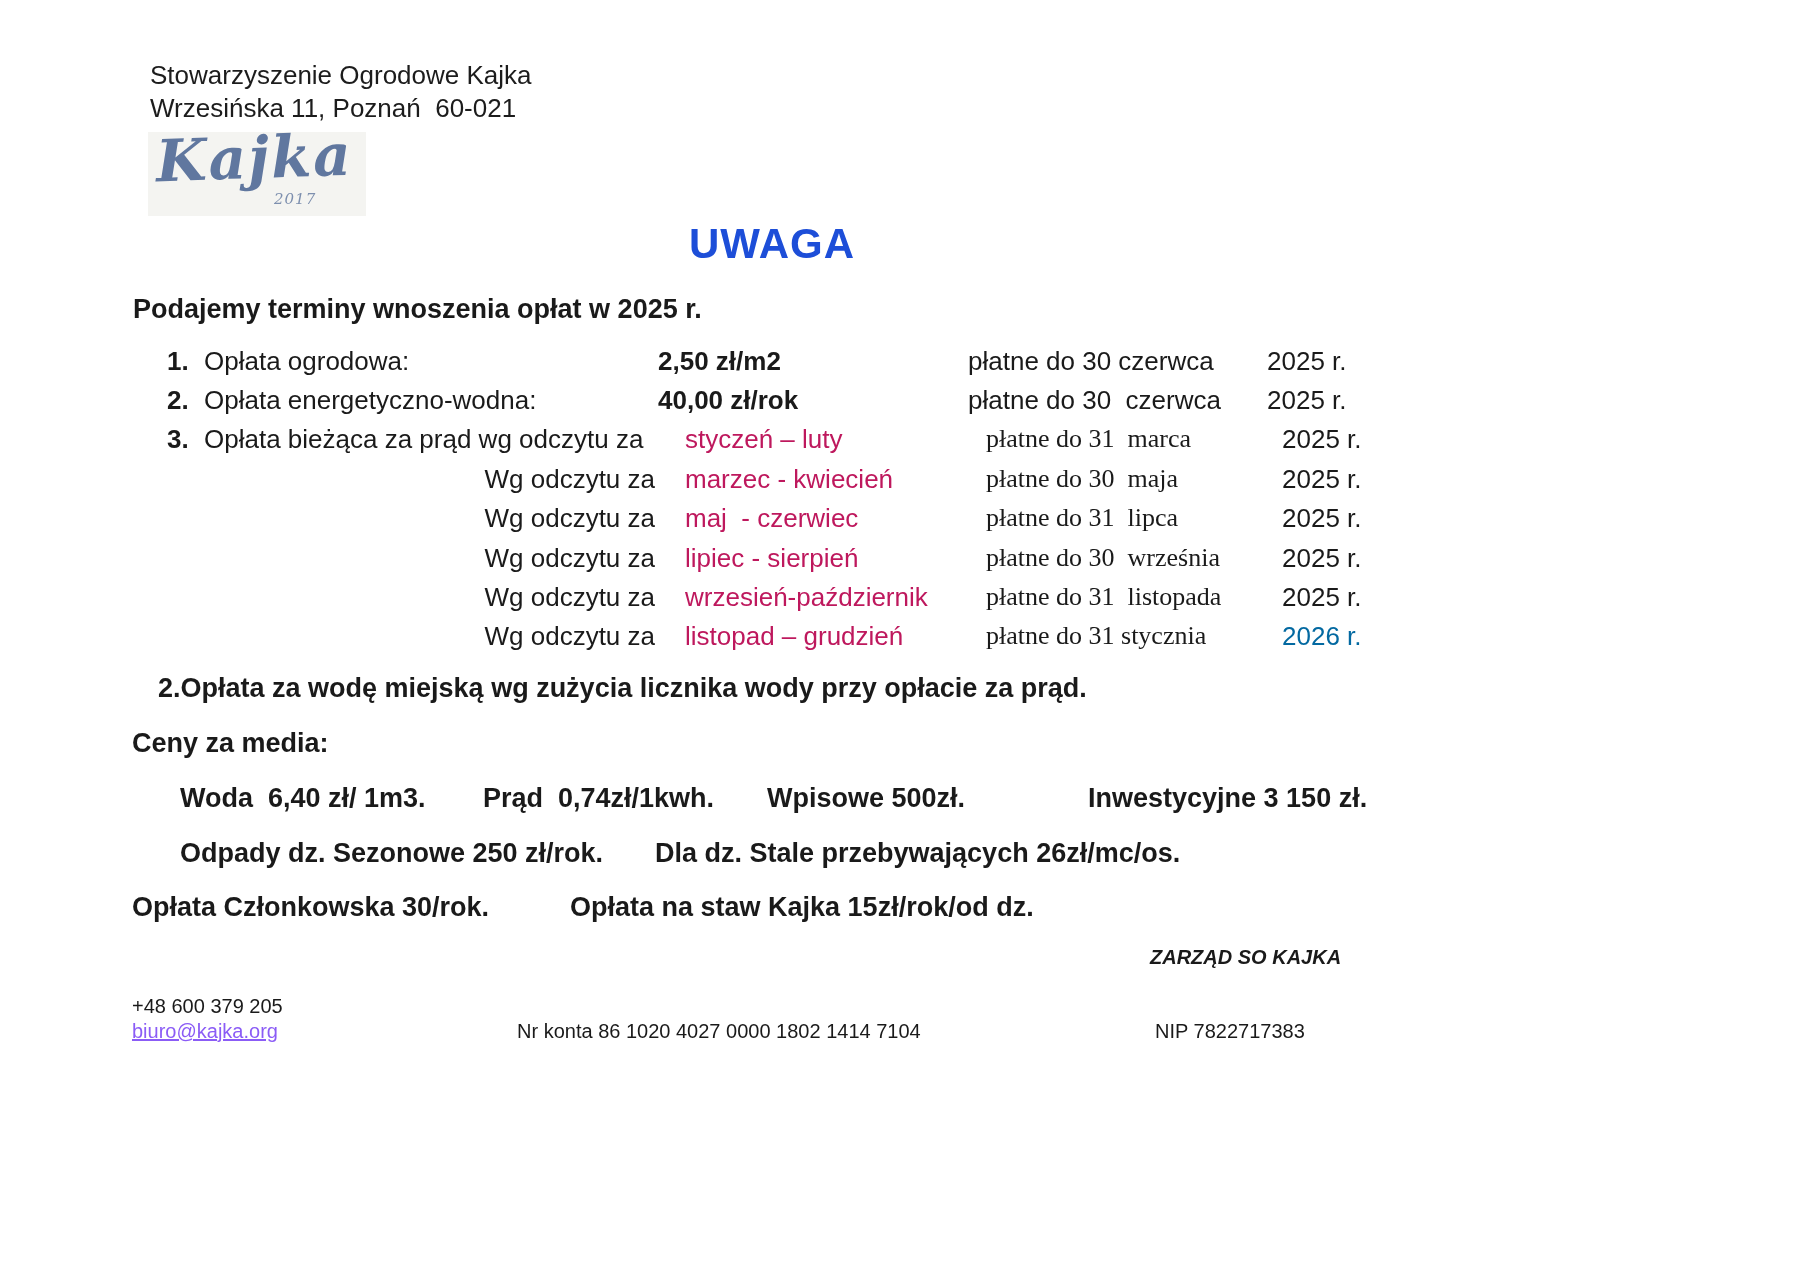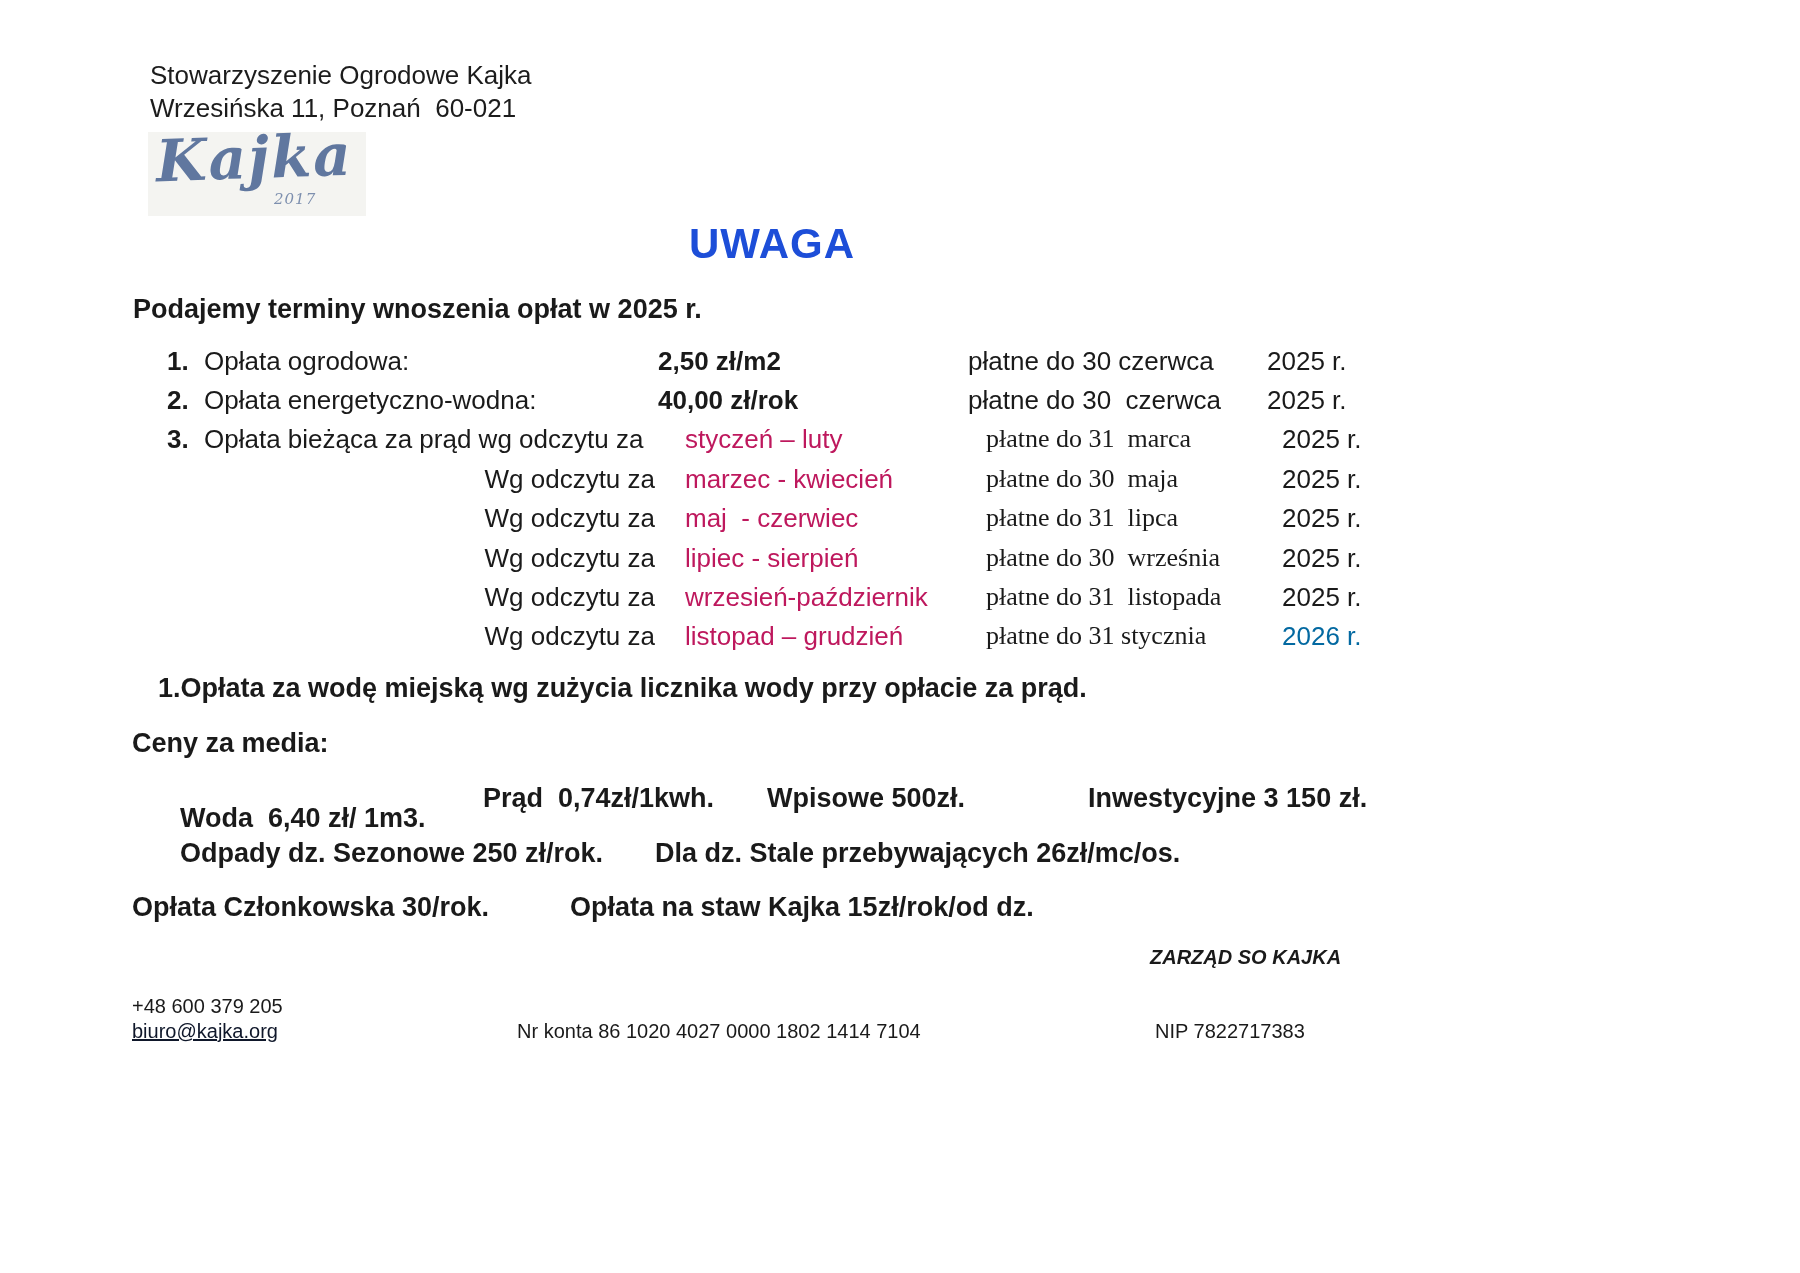--- a/index.html
+++ b/index.html
@@ -38,21 +38,21 @@
   .c-due-a{left:968px;}
   .c-due-b{left:986px;font-family:Liberation Serif, serif;}
   .c-year-a{left:1267px;}
   .c-year-b{left:1282px;}
   .year-blue{color:#0369a1;}
   
   .bold-line{font-size:27px;font-weight:bold;}
   
   .signature{left:1150px;top:946px;font-size:20px;font-weight:bold;font-style:italic;}
   .small{font-size:20px;}
-  .email-link{color:#0f172a;text-decoration:underline;cursor:pointer;}
+  .email-link{color:#8b5cf6;text-decoration:underline;cursor:pointer;}
 </style>
 </head>
 <body>
 
 <div class="abs org-line" style="left:150px;top:60px;">Stowarzyszenie Ogrodowe Kajka</div>
 <div class="abs org-line" style="left:150px;top:93px;">Wrzesińska 11, Poznań  60-021</div>
 
 <div class="logo-box">
   <span class="logo-script">Kajka</span>
   <span class="logo-year">2017</span>
@@ -107,25 +107,25 @@
   <span class="c-due-b">płatne do 31  listopada</span>
   <span class="c-year-b">2025 r.</span>
 </div>
 <div class="fee-row" style="top:621px;">
   <span class="c-wg">Wg odczytu za</span>
   <span class="c-val-blue">listopad – grudzień</span>
   <span class="c-due-b">płatne do 31 stycznia</span>
   <span class="c-year-b year-blue">2026 r.</span>
 </div>
 
-<div class="abs bold-line" style="left:158px;top:673px;">1.Opłata za wodę miejską wg zużycia licznika wody przy opłacie za prąd.</div>
+<div class="abs bold-line" style="left:158px;top:673px;">2.Opłata za wodę miejską wg zużycia licznika wody przy opłacie za prąd.</div>
 
 <div class="abs bold-line" style="left:132px;top:728px;text-align:center;">Ceny za media:</div>
 
-<div class="abs bold-line" style="left:180px;top:803px;">Woda  6,40 zł/ 1m3.</div>
+<div class="abs bold-line" style="left:180px;top:783px;">Woda  6,40 zł/ 1m3.</div>
 <div class="abs bold-line" style="left:483px;top:783px;">Prąd  0,74zł/1kwh.</div>
 <div class="abs bold-line" style="left:767px;top:783px;">Wpisowe 500zł.</div>
 <div class="abs bold-line" style="left:1088px;top:783px;">Inwestycyjne 3 150 zł.</div>
 
 <div class="abs bold-line" style="left:180px;top:838px;">Odpady dz. Sezonowe 250 zł/rok.</div>
 <div class="abs bold-line" style="left:655px;top:838px;">Dla dz. Stale przebywających 26zł/mc/os.</div>
 
 <div class="abs bold-line" style="left:132px;top:892px;">Opłata Członkowska 30/rok.</div>
 <div class="abs bold-line" style="left:570px;top:892px;">Opłata na staw Kajka 15zł/rok/od dz.</div>
 

